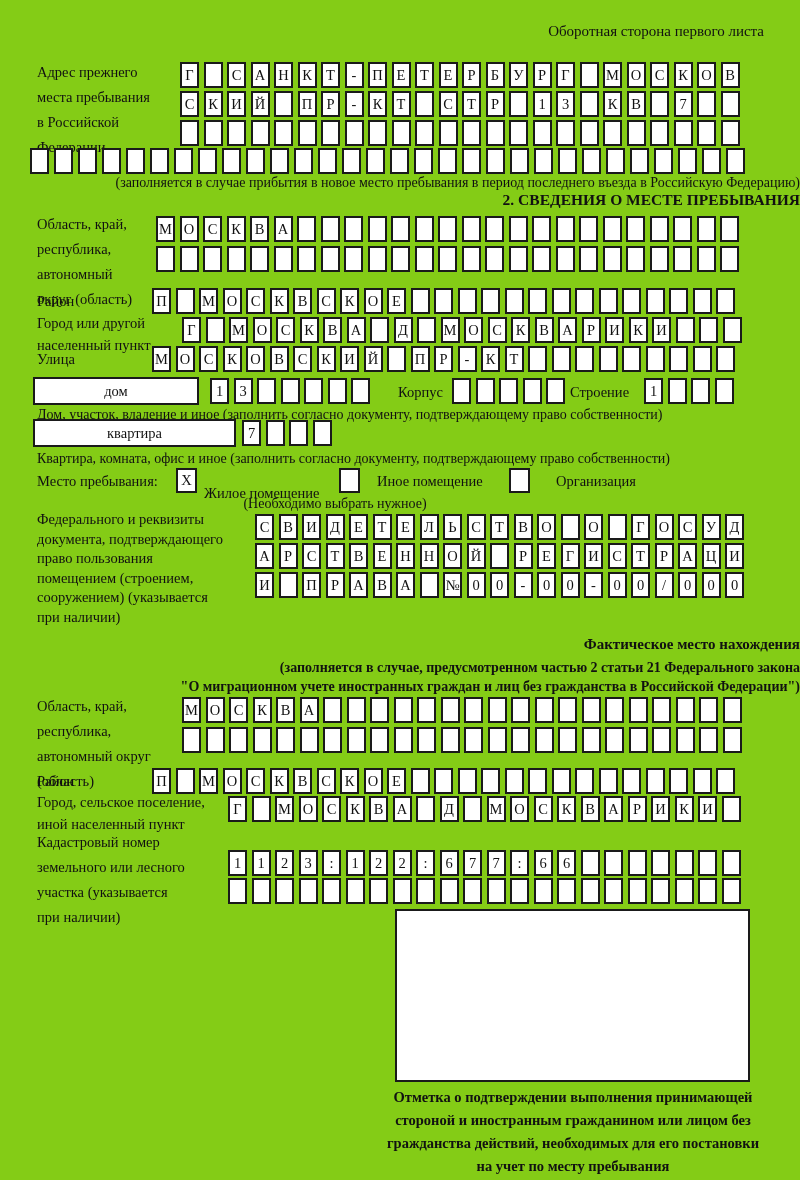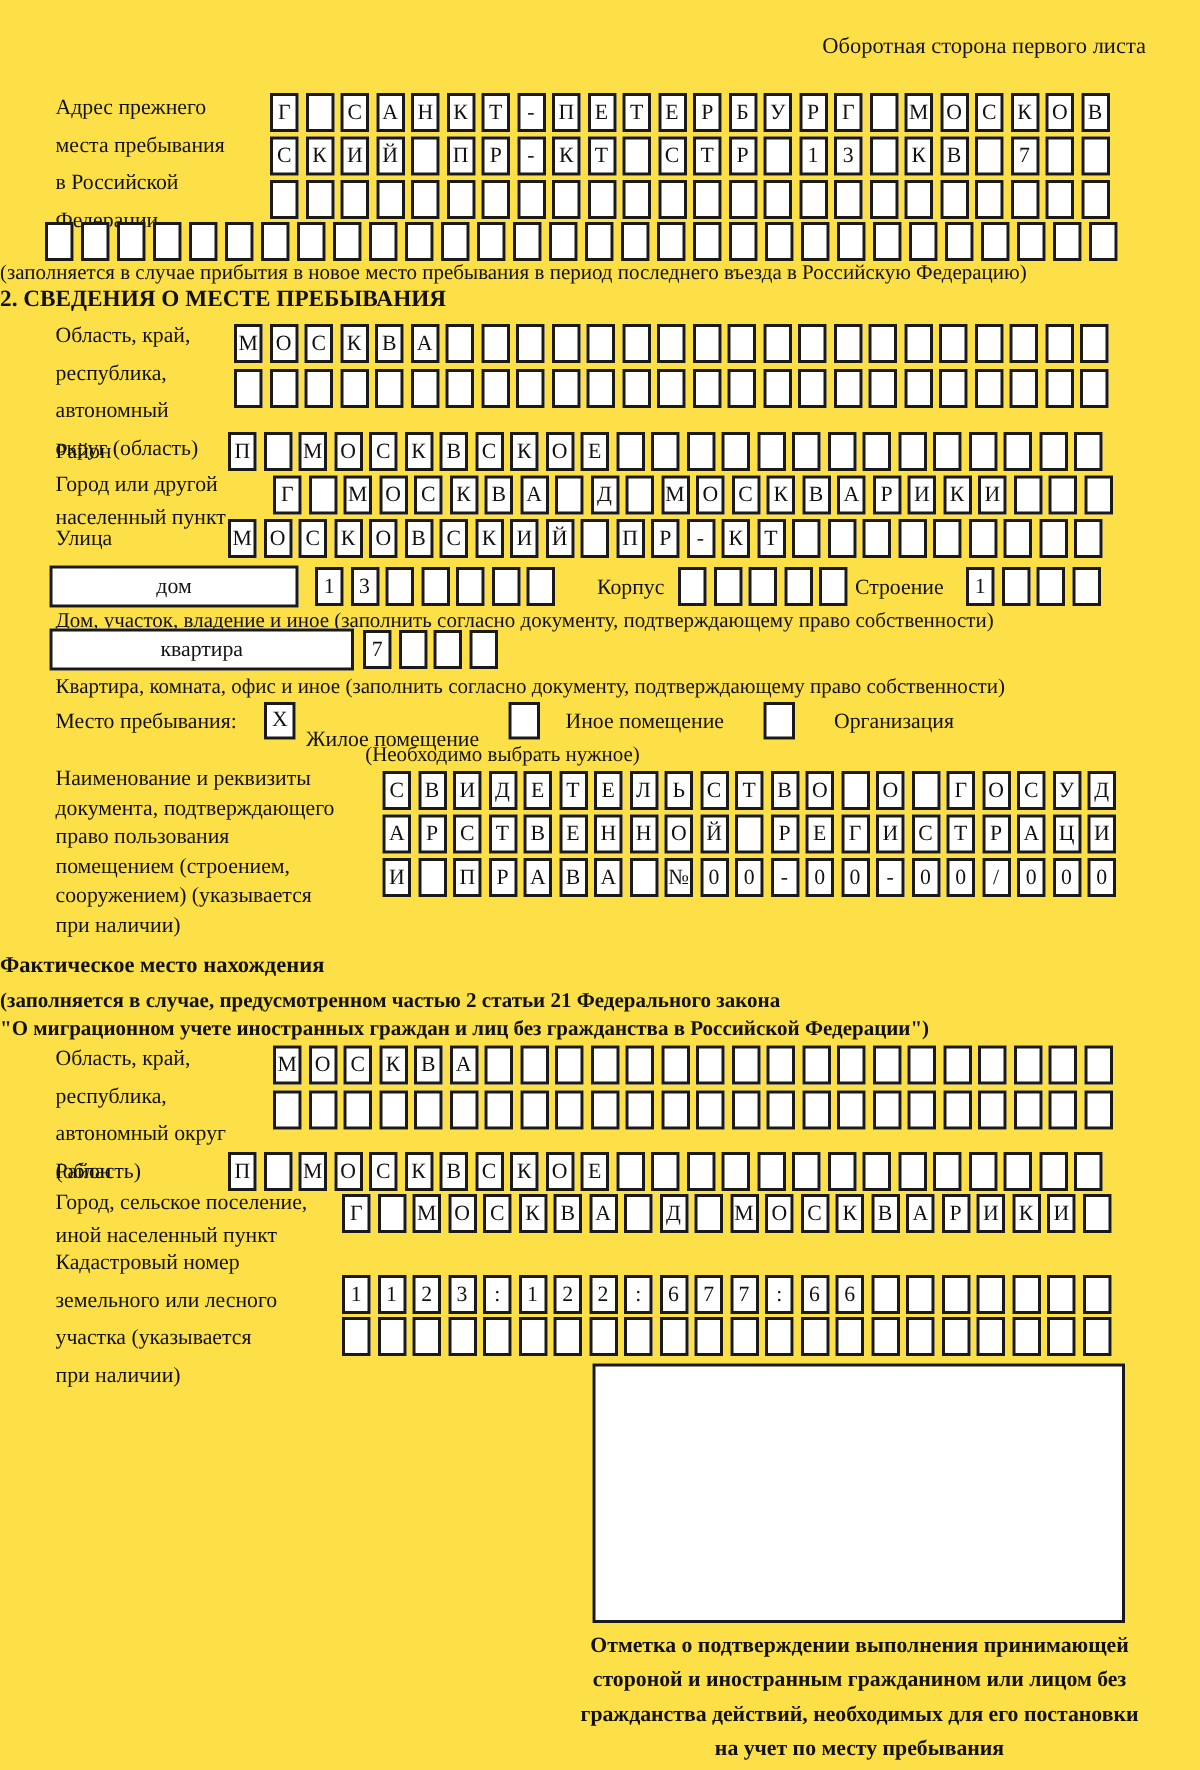--- a/index.html
+++ b/index.html
@@ -1,25 +1,25 @@
 <!DOCTYPE html>
 <html><head>
 <meta charset="utf-8">
 <style>
   html,body{margin:0;padding:0;background:#fff;}
   .page{
-    position:relative;width:800px;height:1180px;background:#fde047;overflow:hidden;
+    position:relative;width:800px;height:1180px;background:#84cc16;overflow:hidden;
     font-family:"Liberation Serif","DejaVu Serif",serif;color:#111;
   }
   .abs{position:absolute;}
   .lbl{font-size:14.5px;line-height:25px;white-space:pre-line;}
   .lbl-tight{font-size:14.5px;line-height:19.5px;white-space:pre-line;}
   .lbl-2line{font-size:14.5px;line-height:22px;white-space:pre-line;}
   .caption{font-size:14px;line-height:18px;}
-  .center{left:0;right:0;text-align:left;}
+  .center{left:0;right:0;text-align:right;}
   .title{font-size:15.5px;font-weight:bold;}
   .grid{display:flex;gap:4.5px;}
   .grid.wgap{gap:5px;}
   .cell{
     flex:0 0 19px;width:19px;height:26px;box-sizing:border-box;
     border:2px solid #1a1a1a;background:#fff;
     font-size:14.5px;line-height:22px;text-align:center;font-family:inherit;
   }
   .widebox{
     box-sizing:border-box;border:2px solid #1a1a1a;height:28px;
@@ -342,21 +342,21 @@
 
   <div class="abs inline-lbl" style="left:37px;top:470px;">Место пребывания:</div>
   <div class="abs checkbox" style="left:176px;top:468px;">X</div>
   <div class="abs inline-lbl" style="left:204px;top:482px;">Жилое помещение</div>
   <div class="abs checkbox" style="left:339px;top:468px;"></div>
   <div class="abs inline-lbl" style="left:377px;top:470px;">Иное помещение</div>
   <div class="abs checkbox" style="left:509px;top:468px;"></div>
   <div class="abs inline-lbl" style="left:556px;top:470px;">Организация</div>
   <div class="abs caption" style="left:130px;top:495px;width:410px;text-align:center;">(Необходимо выбрать нужное)</div>
 
-  <div class="abs lbl-tight" style="left:37px;top:510px;width:215px;">Наименование и реквизиты
+  <div class="abs lbl-tight" style="left:37px;top:510px;width:215px;">Федерального и реквизиты
 документа, подтверждающего
 право пользования
 помещением (строением,
 сооружением) (указывается
 при наличии)</div>
   <div class="abs grid" style="left:255px;top:514px;">
       <span class="cell">С</span>
       <span class="cell">В</span>
       <span class="cell">И</span>
       <span class="cell">Д</span>

